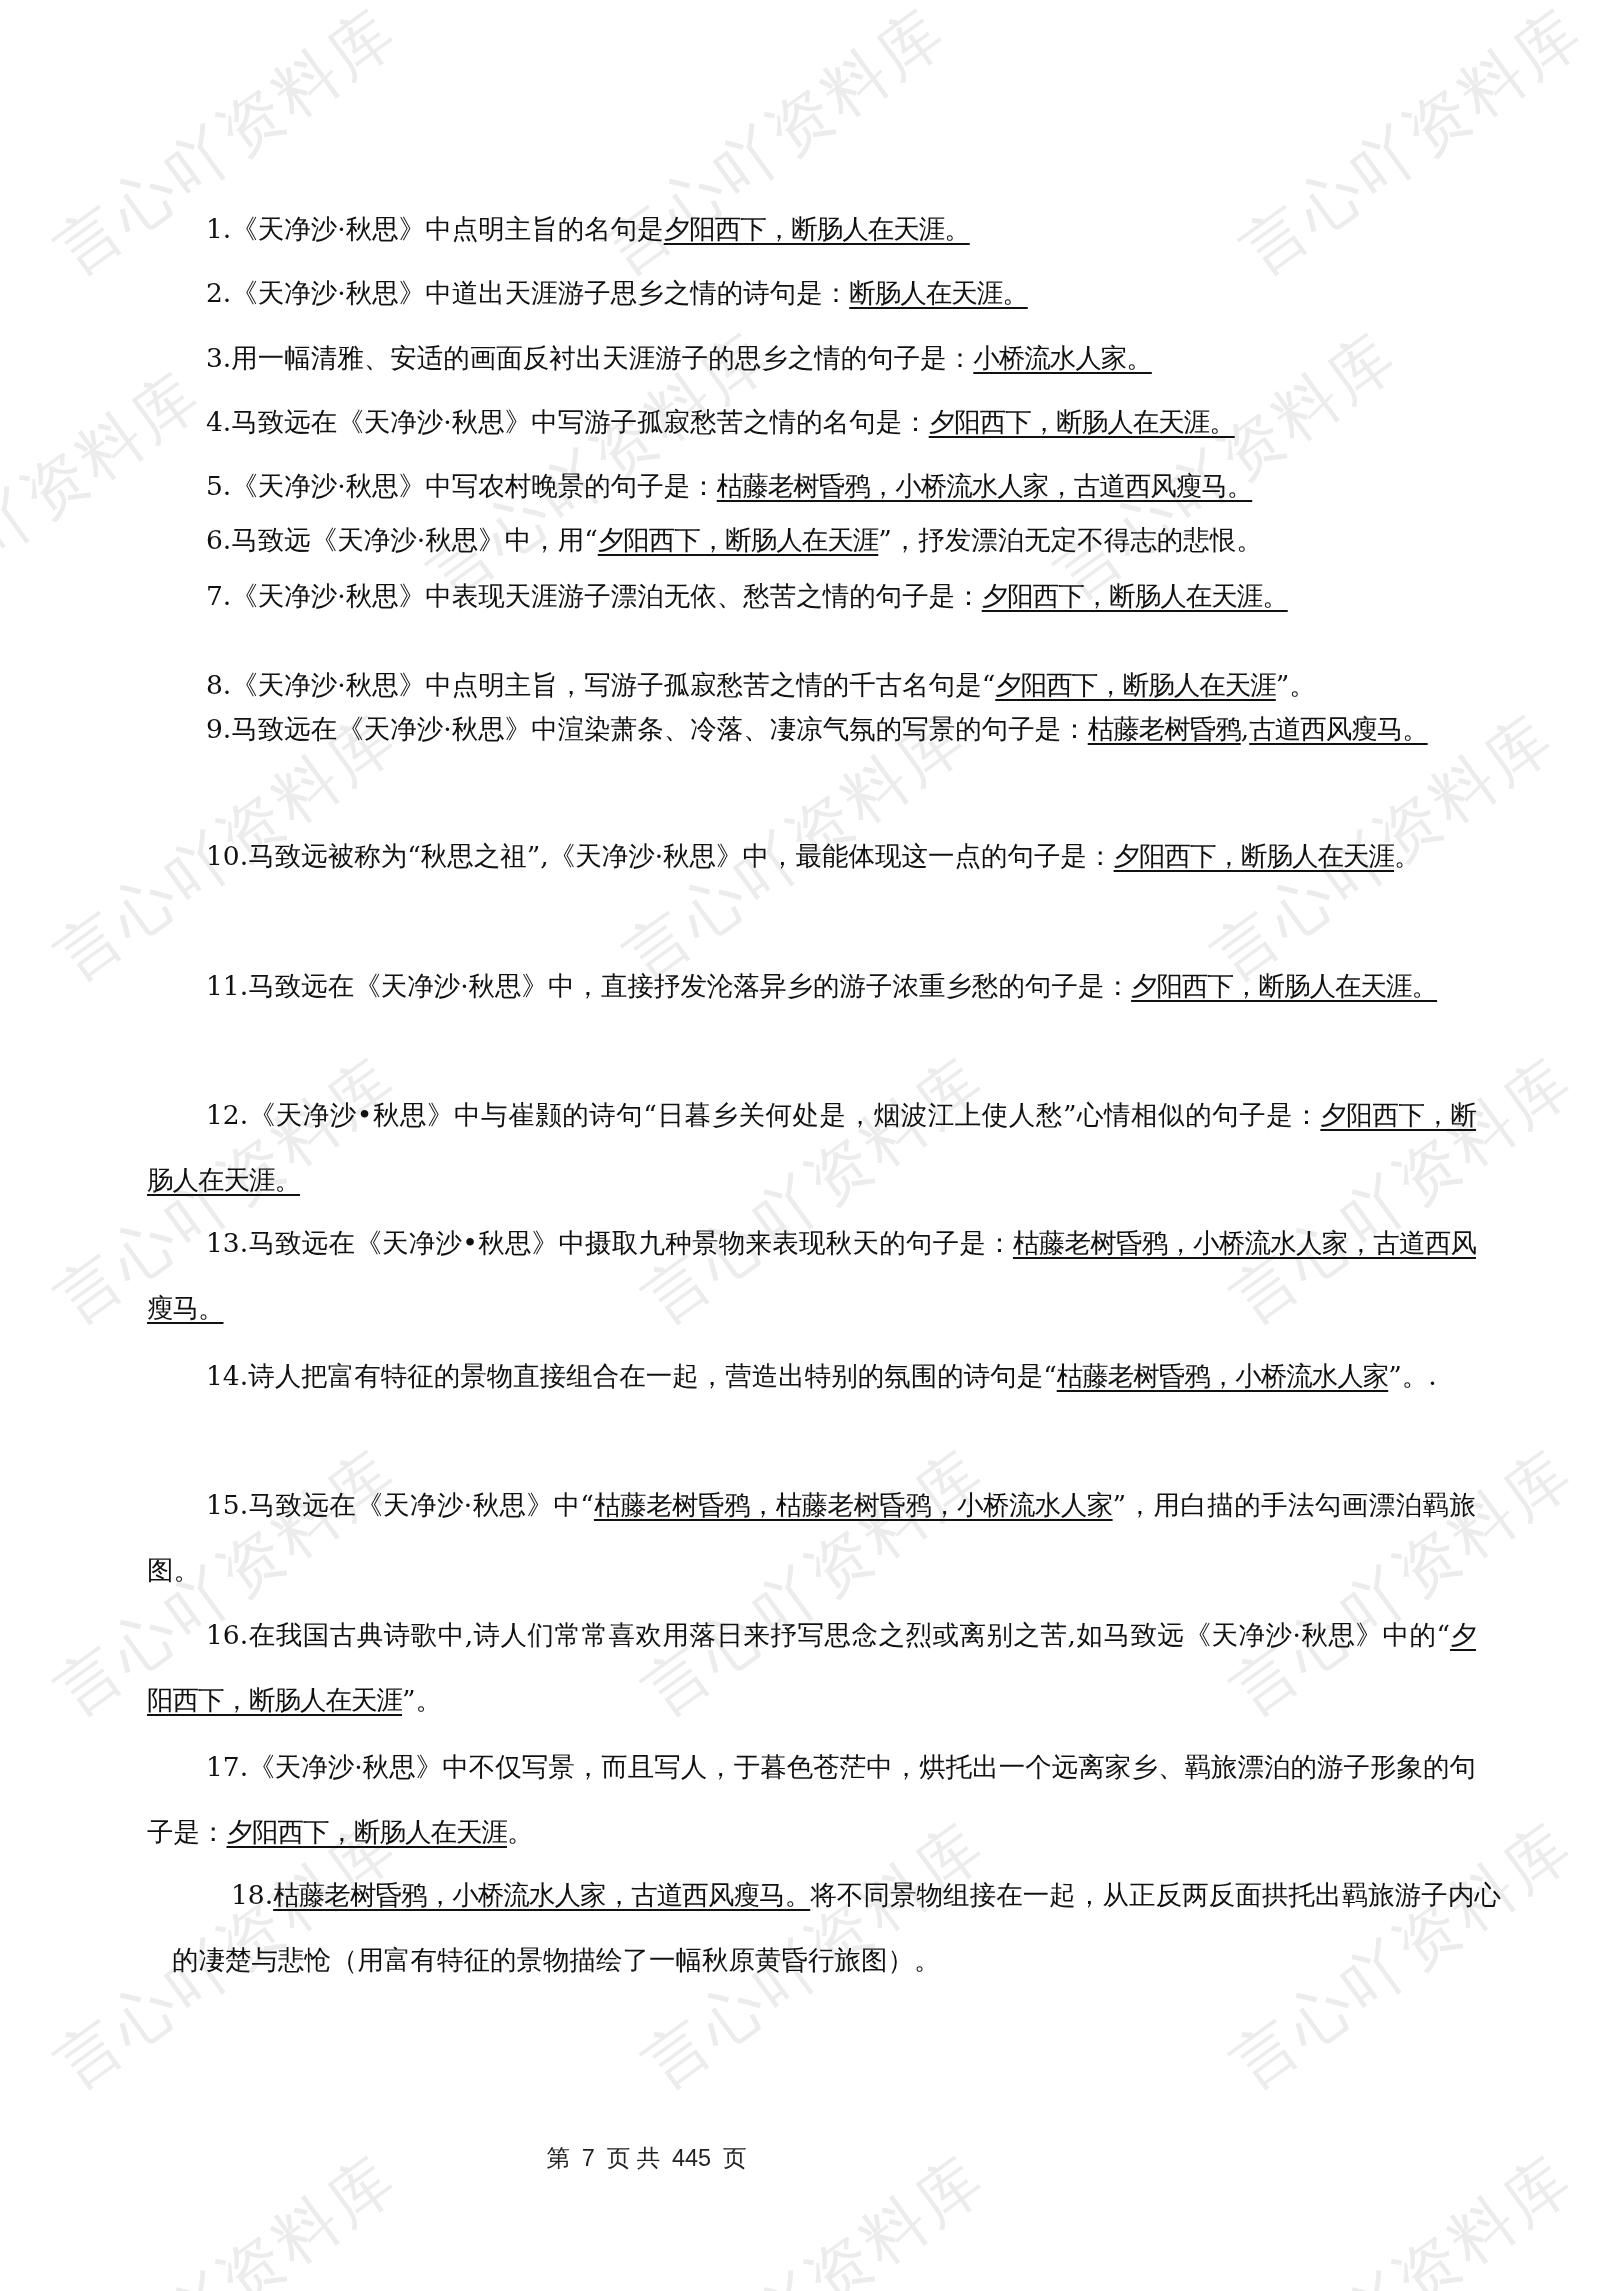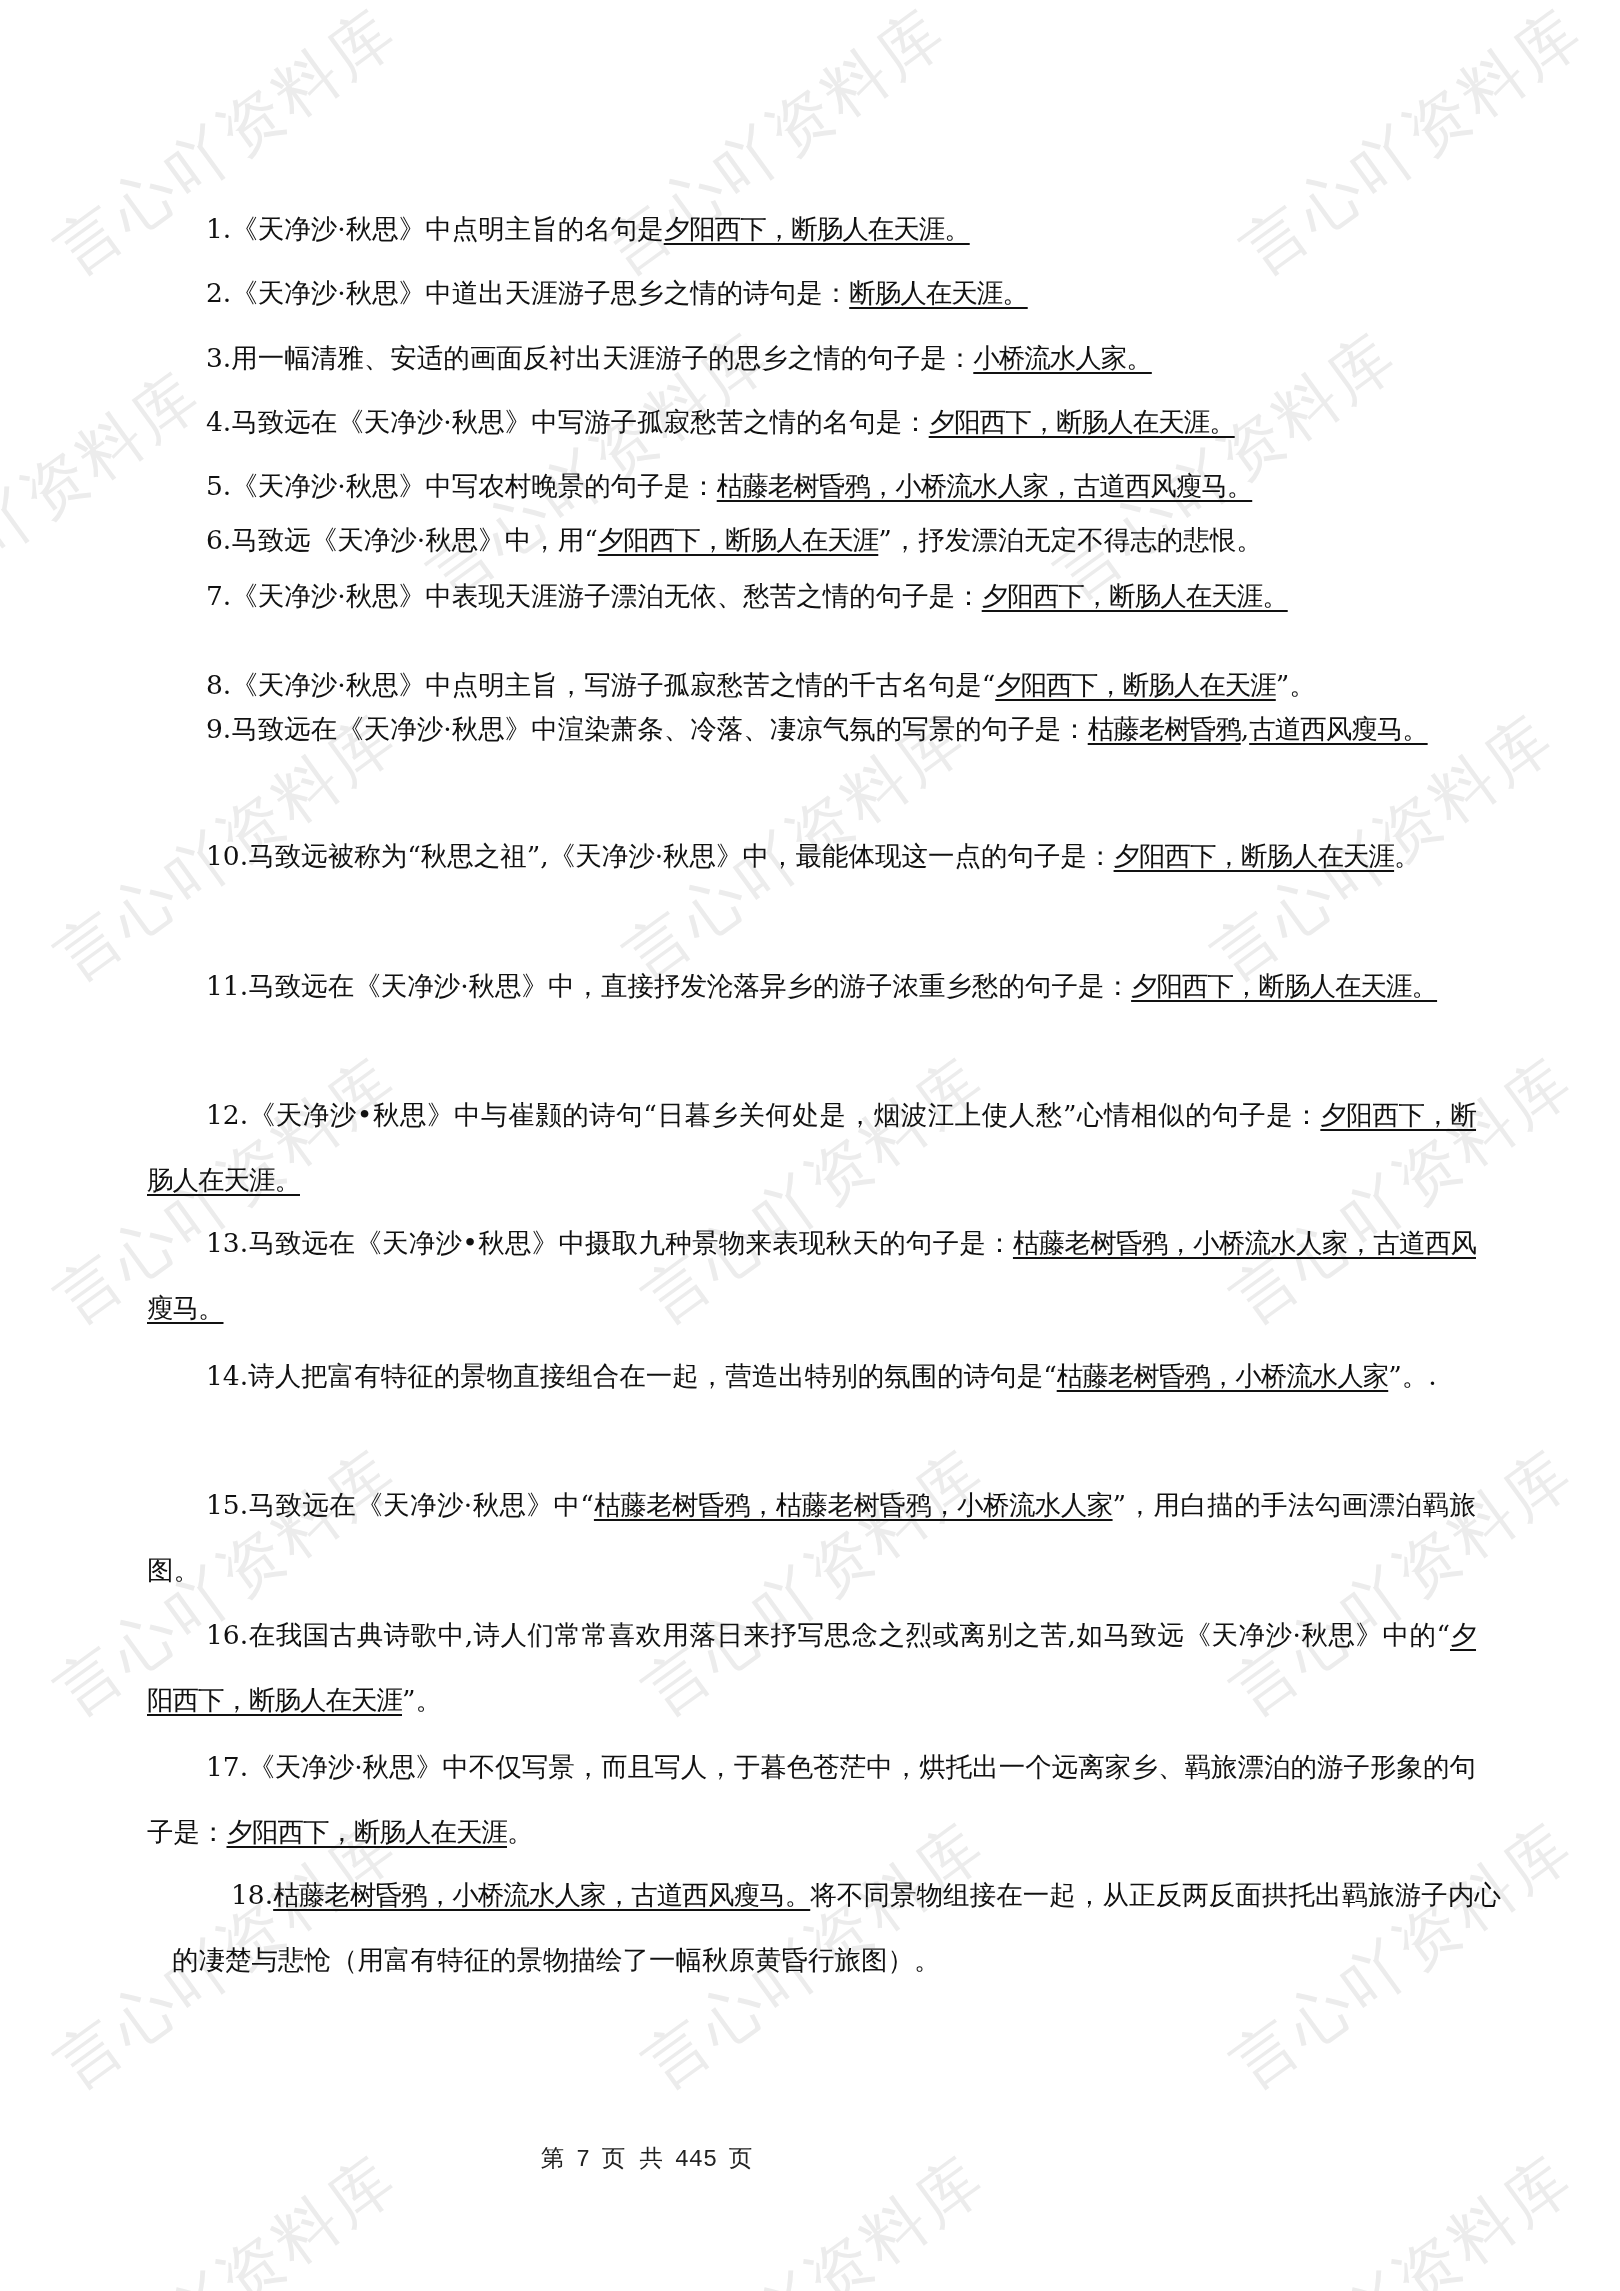--- a/index.html
+++ b/index.html
@@ -7,21 +7,21 @@
          font-family:"DejaVu Serif","Liberation Serif",serif; color:#111; }
   .watermark { position:absolute; font-family:"DejaVu Sans","Liberation Sans",sans-serif;
                font-size:63px; color:#ececec; transform:rotate(-36deg); transform-origin:left top;
                white-space:nowrap; letter-spacing:3.9px; pointer-events:none; z-index:0; }
   .page { position:absolute; left:147px; top:0; width:1329px; z-index:1; }
   .item { position:absolute; left:0; width:1329px; font-size:26.5px; line-height:65px; margin:0;
           text-indent:59px; text-align:justify; white-space:normal; }
   .ans { font-weight:normal; text-decoration:underline; text-underline-offset:4.9px; text-decoration-thickness:2px;
          font-family:"DejaVu Sans","Liberation Sans",sans-serif; letter-spacing:-1px; }
   .footer { position:absolute; top:2142px; left:0; width:1293px; text-align:center;
-            font-family:Liberation Mono, monospace; font-size:23.5px; color:#222; z-index:1; }
+            font-family:Liberation Sans, sans-serif; font-size:23.5px; color:#222; z-index:1; }
   .footer span { margin:0 5.9px; }
 </style>
 </head>
 <body>
 
 <div class="watermark" style="left:39px;top:225px;">言心吖资料库</div>
 <div class="watermark" style="left:588px;top:225px;">言心吖资料库</div>
 <div class="watermark" style="left:1225px;top:225px;">言心吖资料库</div>
 <div class="watermark" style="left:-157px;top:588px;">言心吖资料库</div>
 <div class="watermark" style="left:412px;top:549px;">言心吖资料库</div>

